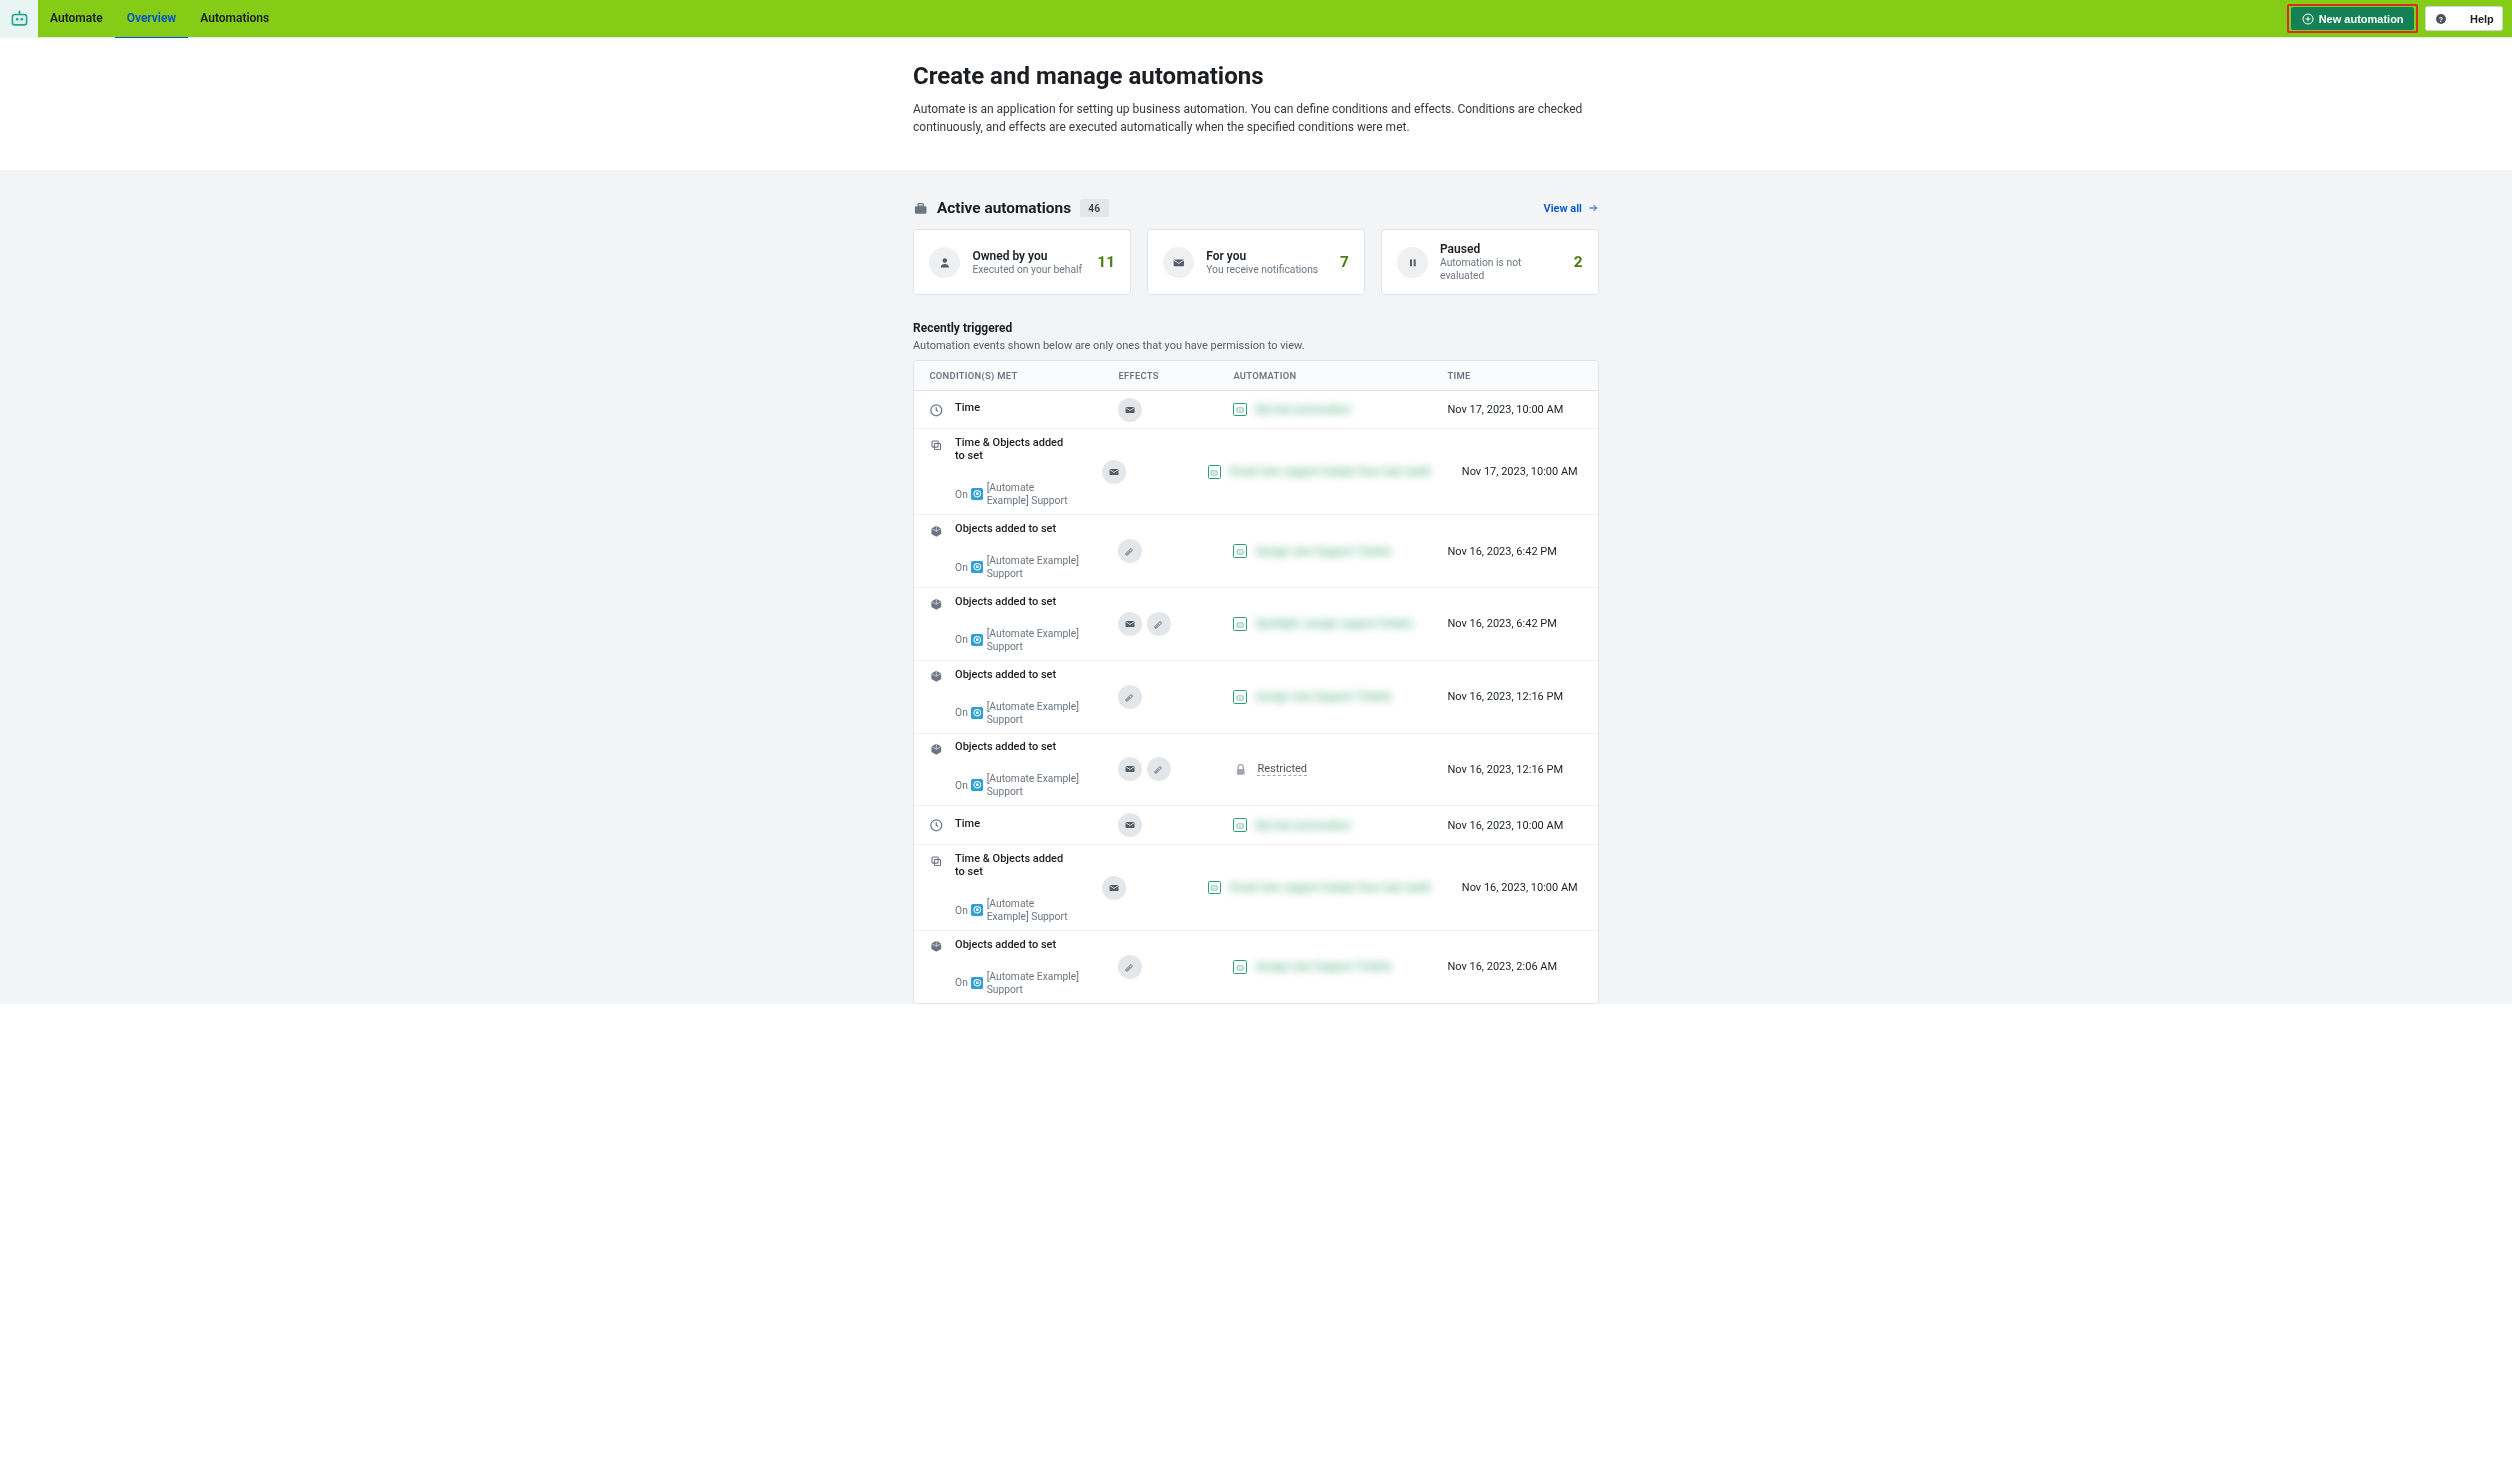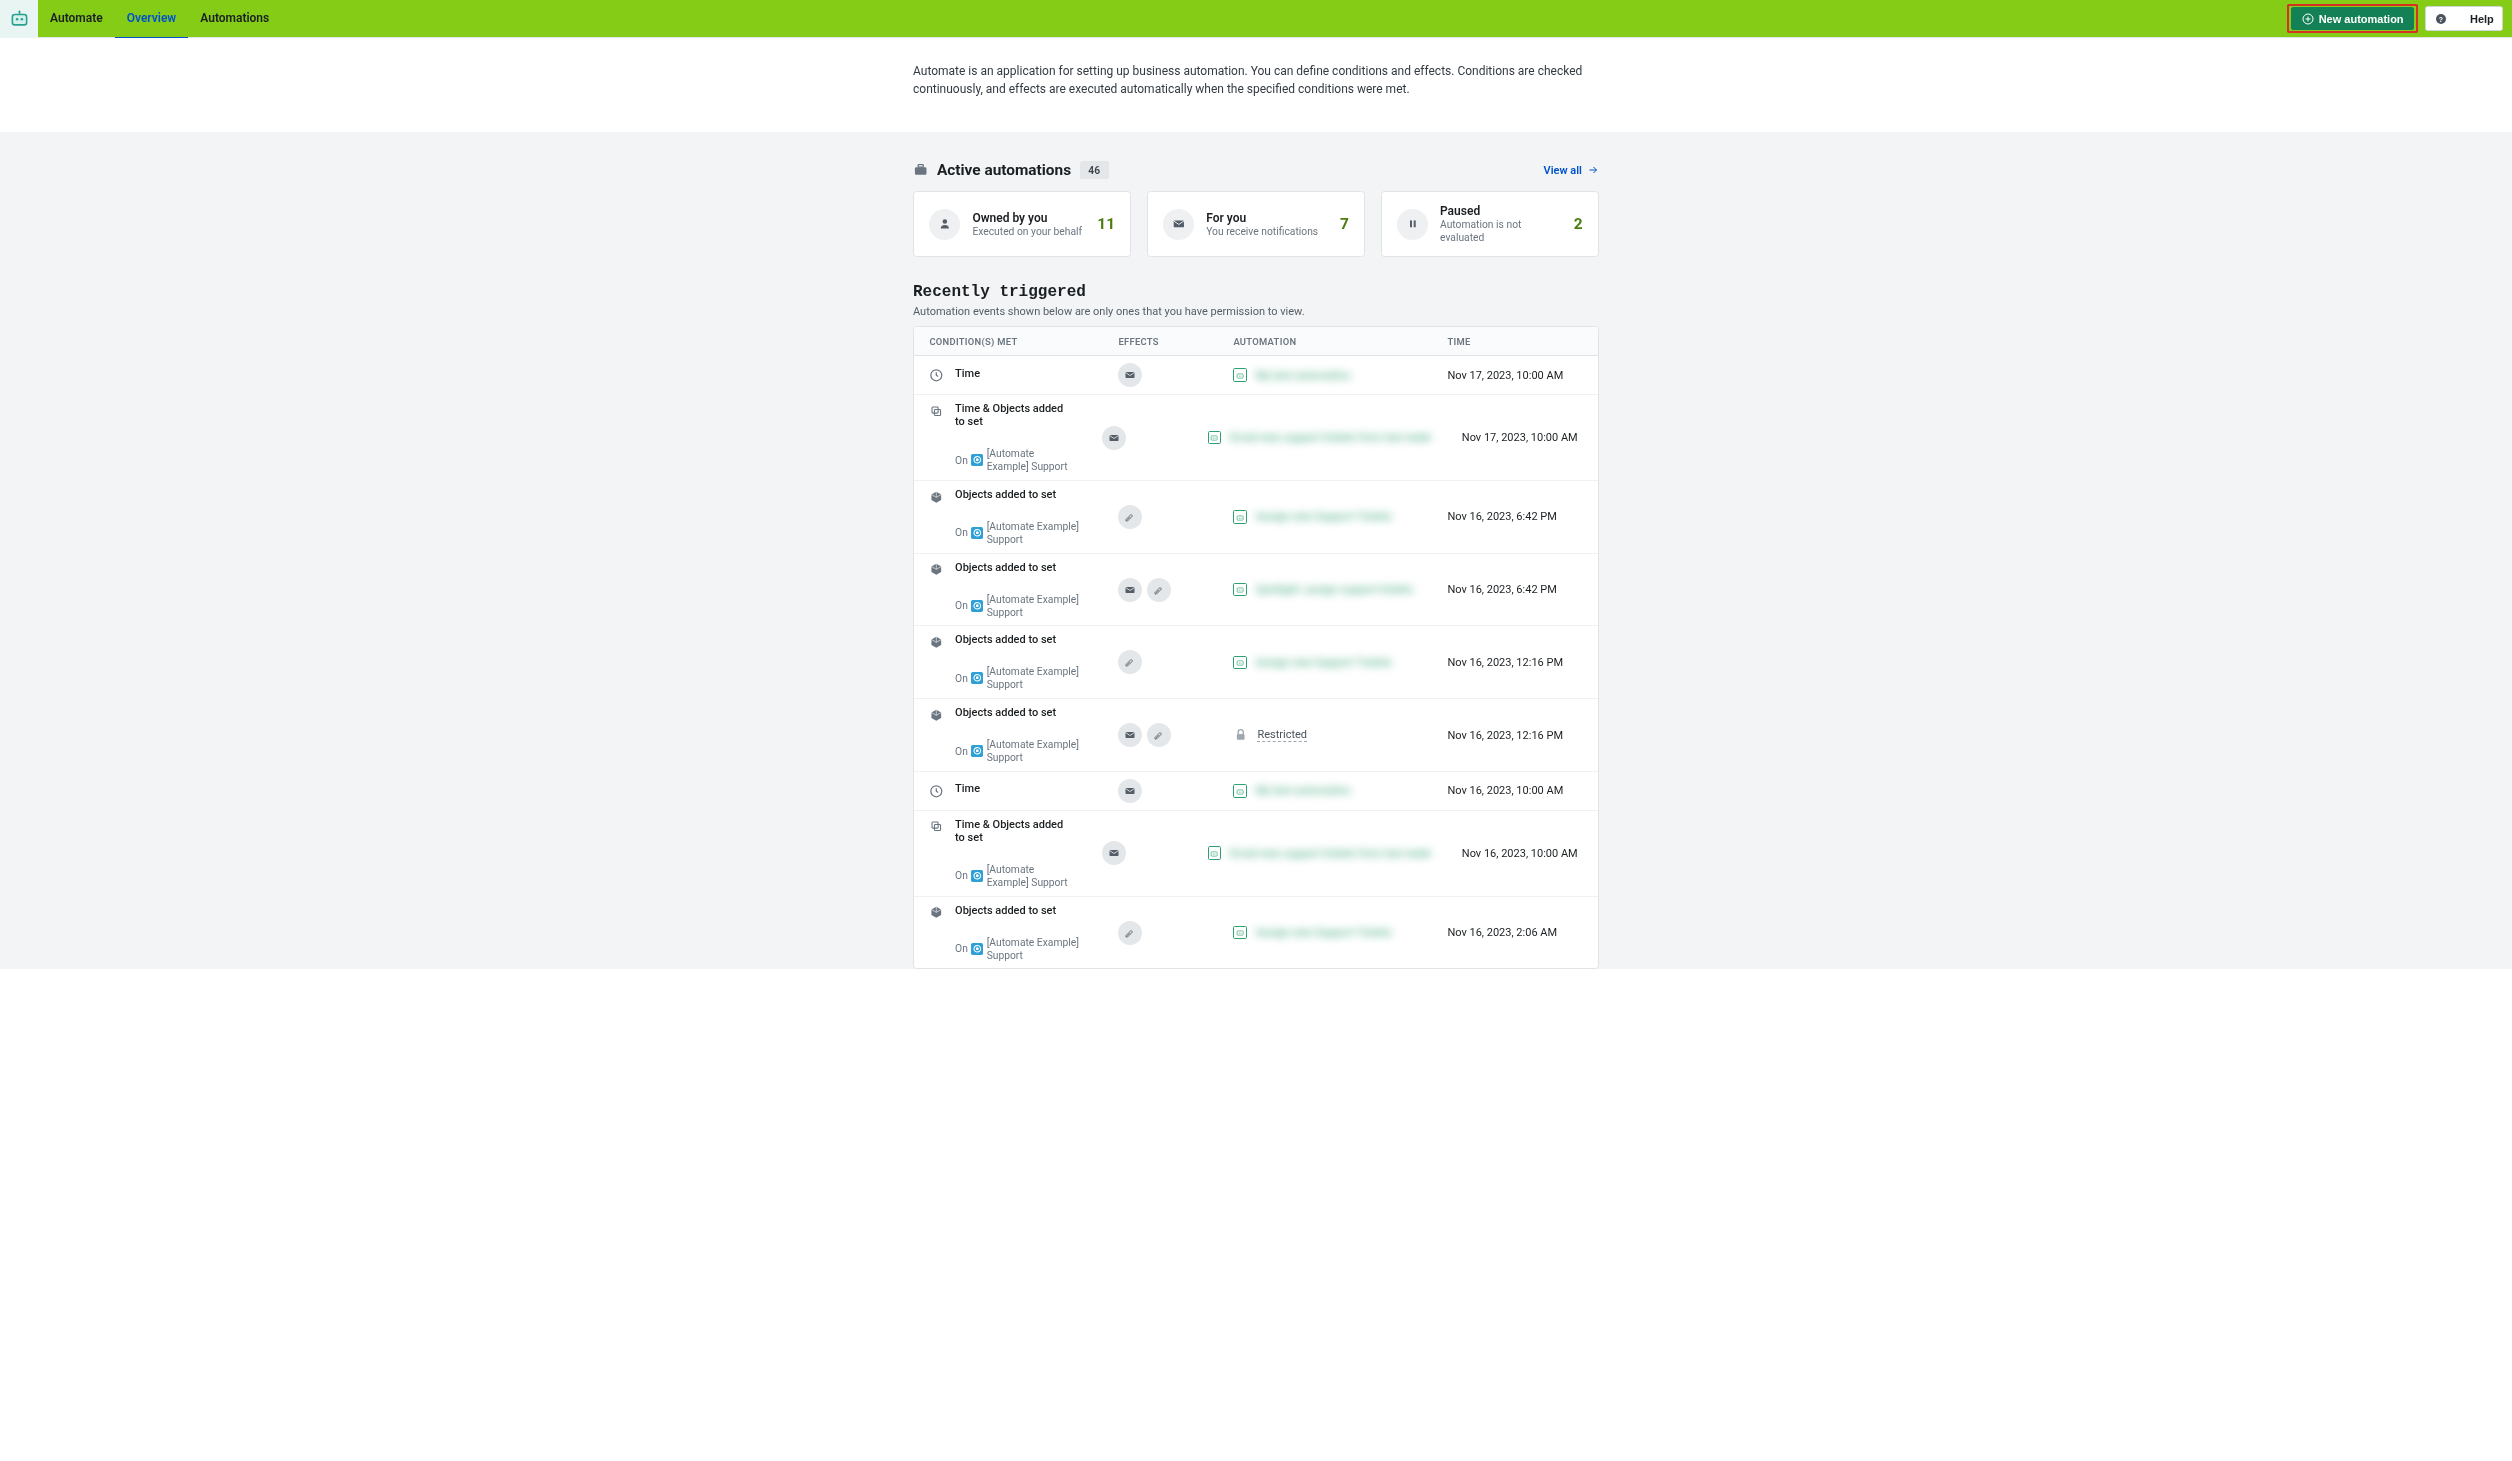--- a/index.html
+++ b/index.html
@@ -30,21 +30,21 @@
 .view-all { margin-left: auto; color: #0052cc; font-size: 11px; font-weight: 600; display: flex; align-items: center; gap: 5.1px; cursor: pointer; }
 
 .stat-cards { display: flex; gap: 15.4px; margin-bottom: 26px; }
 .stat-card { flex: 1; background: #fff; border: 0.9px solid #e1e4e7; border-radius: 3.4px; padding: 12px 15.4px; display: flex; align-items: center; gap: 12px; }
 .card-icon { width: 31px; height: 31px; border-radius: 50%; background: #eef0f2; display: flex; align-items: center; justify-content: center; color: #555e68; flex-shrink:0; }
 .card-text { flex: 1; }
 .card-title { font-size: 12px; font-weight: 600; color: #1b1f22; }
 .card-sub { font-size: 10.3px; color: #6b7580; }
 .card-number { font-size: 15.4px; font-weight: 700; color: #4d7c0f; }
 
-.sub-section-title { font-size: 16px; font-weight: 700; margin-bottom: 3.4px; font-family: Liberation Mono, monospace; }
+.sub-section-title { font-size: 12px; font-weight: 700; margin-bottom: 3.4px; }
 .sub-section-desc { font-size: 11px; color: #555e68; margin-bottom: 8.6px; }
 
 .table { background: #fff; border: 0.9px solid #e1e4e7; border-radius: 3.4px; overflow: hidden; }
 .thead { display: flex; background: #fafbfc; border-bottom: 0.9px solid #e1e4e7; }
 .th { font-size: 9.4px; font-weight: 600; color: #6b7580; letter-spacing: 0.3px; padding: 8.6px 15.4px; }
 .col-cond { width: 189px; }
 .col-eff { width: 115px; }
 .col-auto { flex: 1; }
 .col-time { width: 166px; }
 
@@ -108,20 +108,21 @@
             <text x="12" y="17" text-anchor="middle" fill="#fff" font-size="14" font-weight="bold">?</text>
           </svg>
         </span>
       <span>Help</span>
     </button>
   </div>
 </div>
 
 <div class="hero">
   <div class="content-wrap">
+    <h1 class="page-title">Create and manage automations</h1>
     <p class="page-desc">Automate is an application for setting up business automation. You can define conditions and effects. Conditions are checked continuously, and effects are executed automatically when the specified conditions were met.</p>
   </div>
 </div>
 
 <div class="gray-section">
   <div class="content-wrap">
 
     <div class="section-header">
       <div class="section-title">
         <span>

